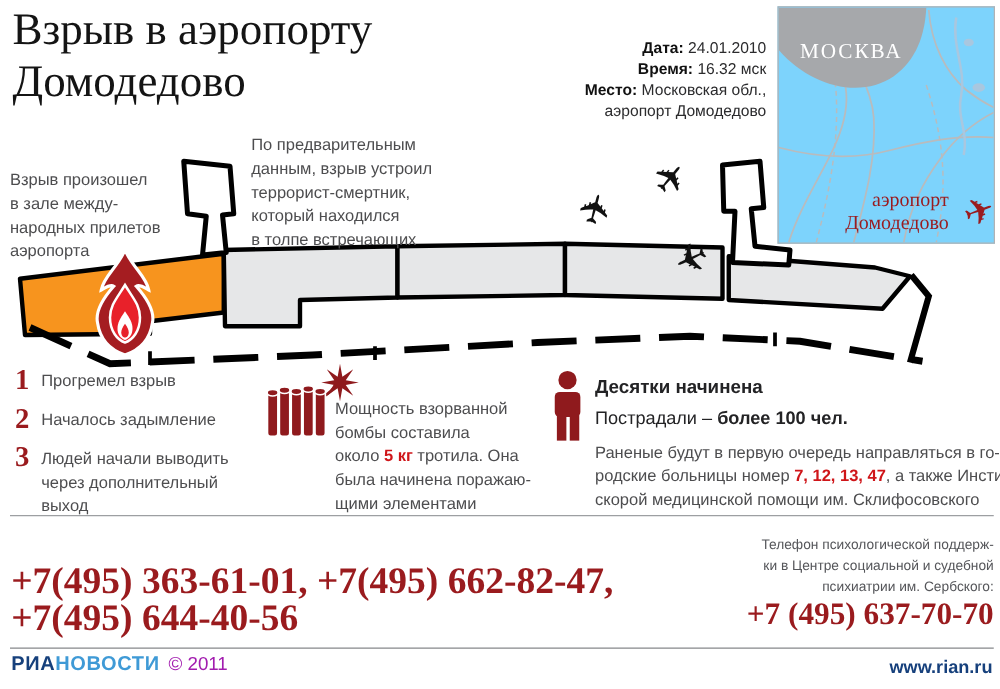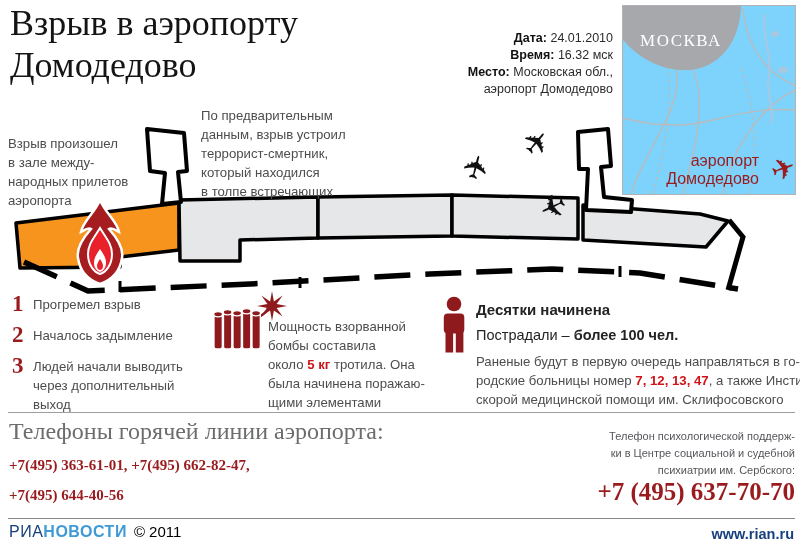--- a/index.html
+++ b/index.html
@@ -11,21 +11,21 @@
   .title{left:10px;top:2px;font-family:"Liberation Serif",serif;font-size:36px;line-height:42px;
          color:#141414;white-space:pre;letter-spacing:0;}
   .meta{left:413px;top:9px;width:200px;text-align:right;font-size:12.5px;line-height:17px;color:#2b2b2d;margin-top:21px;}
   .meta-row{white-space:pre-line;}
   .meta-label{font-weight:bold;color:#111;}
 
   
   .map{left:622px;top:5px;width:172px;height:188px;border:1.5px solid #b0b2b4;background:#7dd3fc;overflow:hidden;}
   .map svg{position:absolute;left:0;top:0;}
   .map-airport{position:absolute;right:36px;top:146px;text-align:right;color:#9a1b1e;
-               font-family:Liberation Sans, sans-serif;font-size:16px;line-height:18px;white-space:pre;}
+               font-family:Liberation Serif, serif;font-size:16px;line-height:18px;white-space:pre;}
   .map-plane{position:absolute;right:0px;top:146px;font-family:"DejaVu Sans",sans-serif;
              font-size:29px;color:#9a1b1e;transform:rotate(-20deg);}
 
   
   .note{font-size:13.2px;line-height:19px;color:#4d4d4f;white-space:pre;}
   .note-left{left:8px;top:134px;}
   .note-top{left:201px;top:106px;}
 
   
   .timeline{left:12px;top:292px;width:200px;}
@@ -45,33 +45,33 @@
   .cas-hosp{left:440px;top:352px;font-size:13.2px;line-height:19px;white-space:pre;margin-left:36px;}
 
   
   .sep{left:8px;width:787px;height:1px;background:#9d9fa2;}
   .sep1{top:412px;}
   .sep2{top:518px;background:#86888b;}
 
   
   .hot-head{left:9px;top:418px;font-family:"Liberation Serif",serif;font-size:24px;color:#6b6c6e;}
   .hot-phones{left:9px;top:450px;font-family:"Liberation Serif",serif;font-weight:bold;
-              font-size:15px;line-height:30px;color:#9a1b1e;white-space:pre;}
+              font-size:30px;line-height:30px;color:#9a1b1e;white-space:pre;}
 
   
   .psych-text{left:455px;top:428px;width:340px;text-align:right;font-size:11px;line-height:17px;
               color:#55565a;white-space:pre;}
   .psych-phone{left:455px;top:478px;width:340px;text-align:right;font-family:"Liberation Serif",serif;
                font-weight:bold;font-size:25px;color:#9a1b1e;}
 
   
   .footer-left{left:9px;top:523px;font-size:16px;}
-  .brand1{font-weight:normal;color:#16407c;letter-spacing:0.5px;}
+  .brand1{font-weight:bold;color:#16407c;letter-spacing:0.5px;}
   .brand2{font-weight:bold;color:#3f9ad6;letter-spacing:0.5px;}
-  .copy{color:#000000;font-size:15px;margin-left:7px;}
+  .copy{color:#a21caf;font-size:15px;margin-left:7px;}
   .site{right:6px;top:526px;font-size:14.5px;font-weight:bold;color:#16407c;text-decoration:none;}
 
   
   #diagram-svg{position:absolute;left:0;top:0;z-index:1;pointer-events:none;}
   .txt{z-index:2;}
 </style>
 </head>
 <body>
 
 <div id="page">
@@ -210,21 +210,20 @@
 
   <div class="abs txt cas-title">Десятки начинена</div>
   <div class="abs txt cas-injured"><span>Пострадали – </span><span class="cas-bold">более 100 чел.</span></div>
   <div class="abs txt cas-hosp"><span>Раненые будут в первую очередь направляться в го-
 родские больницы номер </span><span class="hl-red">7, 12, 13, 47</span><span>, а также Институт
 скорой медицинской помощи им. Склифосовского</span></div>
 
   <div class="abs sep sep1"></div>
   <div class="abs sep sep2"></div>
 
-  <div class="abs txt hot-head">Телефоны горячей линии аэропорта:</div>
   <div class="abs txt hot-phones">+7(495) 363-61-01, +7(495) 662-82-47,
 +7(495) 644-40-56</div>
 
   <div class="abs txt psych-text">Телефон психологической поддерж-
 ки в Центре социальной и судебной
 психиатрии им. Сербского:</div>
   <div class="abs txt psych-phone">+7 (495) 637-70-70</div>
 
   <div class="abs txt footer-left"><span class="brand1">РИА</span><span class="brand2">НОВОСТИ</span><span class="copy">© 2011</span></div>
   <a class="abs txt site" href="#">www.rian.ru</a>

